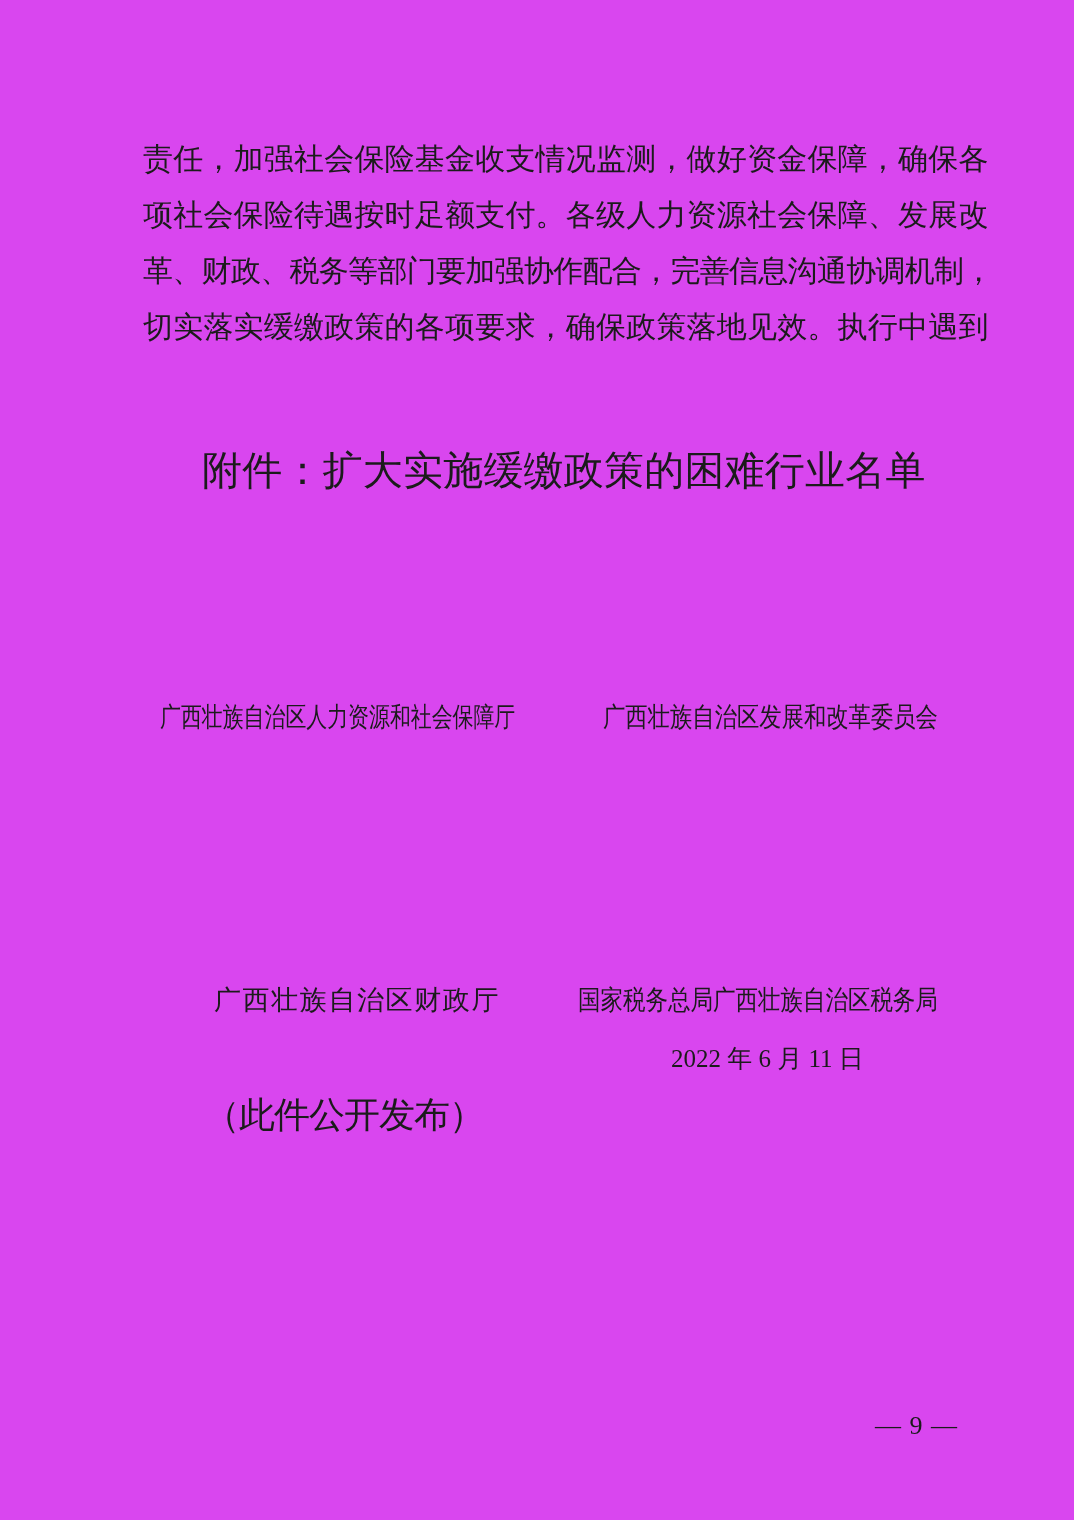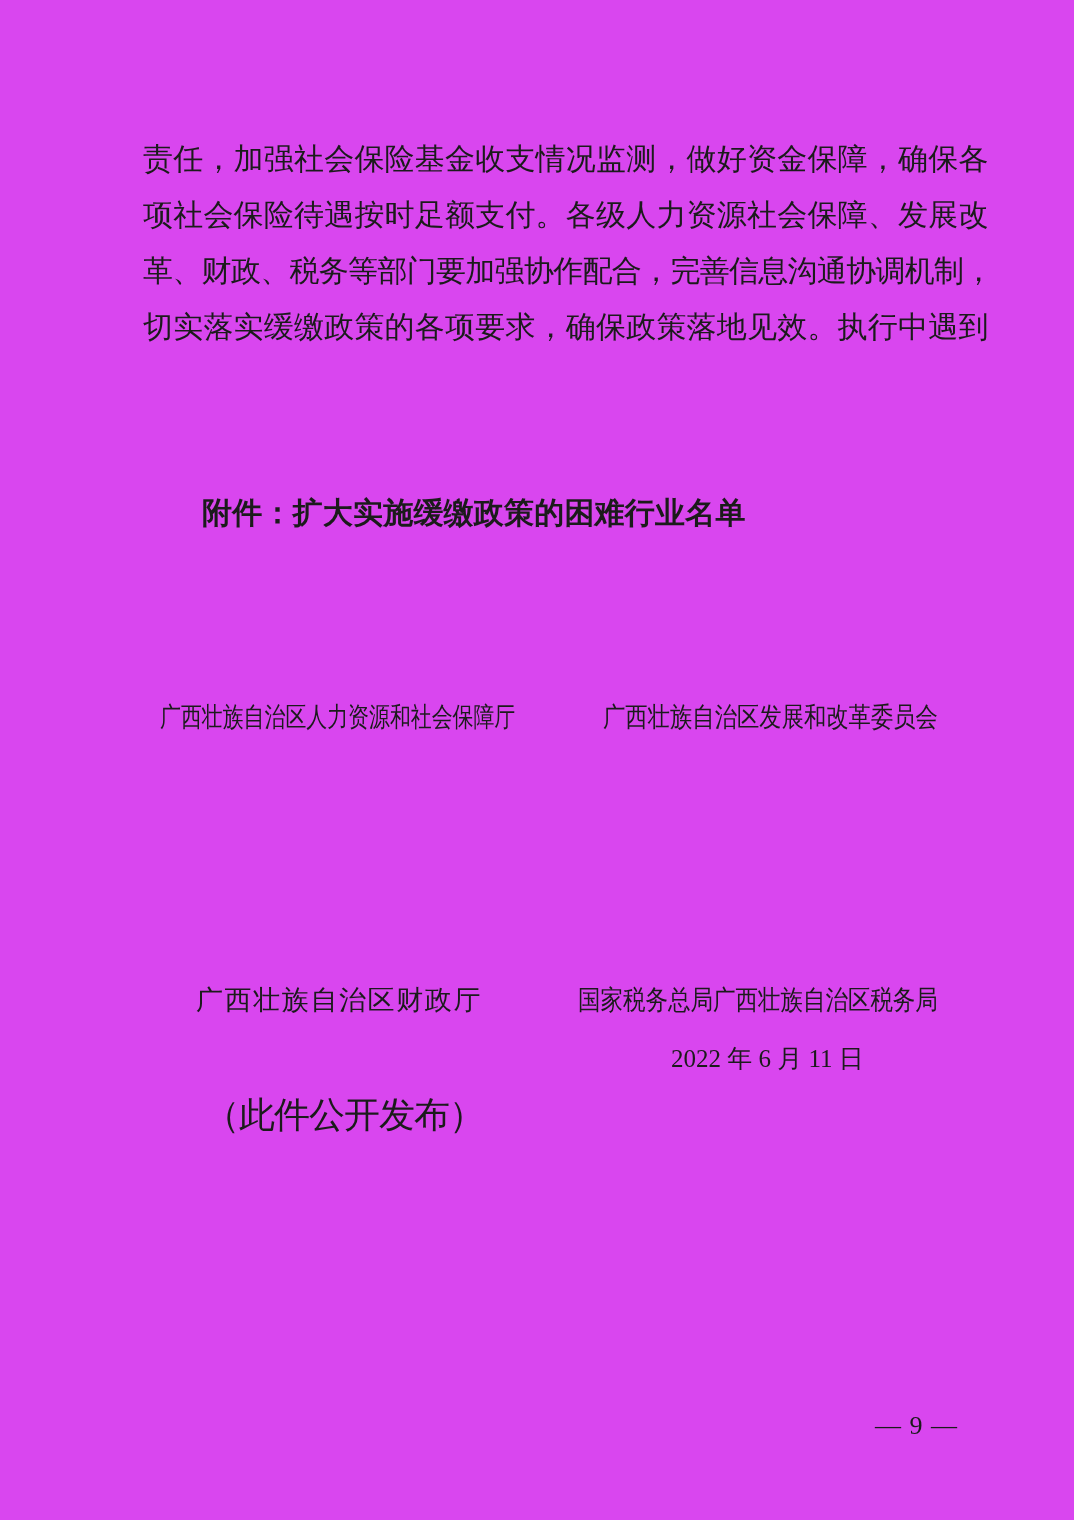--- a/index.html
+++ b/index.html
@@ -30,40 +30,39 @@
     letter-spacing: 0.2px;
     white-space: nowrap;
   }
   .para .line.tight {
     letter-spacing: -0.7px;
   }
   
   .attachment {
     position: absolute;
     left: 202px;
-    top: 498px;
+    top: 456px;
     height: 30px;
     line-height: 30px;
-    font-size: 30px;
+    font-size: 40px;
     letter-spacing: 0.2px;
     white-space: nowrap;
-    font-weight: bold;
   }
   
   .sig {
     position: absolute;
     height: 30px;
     line-height: 30px;
     font-size: 27px;
     white-space: nowrap;
     transform-origin: 0 50%;
   }
   .sig-hrss    { left: 160px; top: 702px; transform: scaleX(0.774); }
   .sig-drc     { left: 603px; top: 702px; transform: scaleX(0.827); }
-  .sig-finance { left: 196px; top: 985px; letter-spacing: 1.6px; }
+  .sig-finance { left: 214px; top: 985px; letter-spacing: 1.6px; }
   .sig-tax     { left: 578px; top: 985px; transform: scaleX(0.833); }
   
   .date-line {
     position: absolute;
     left: 671px;
     top: 1044px;
     height: 30px;
     line-height: 30px;
     font-size: 25px;
     white-space: nowrap;

